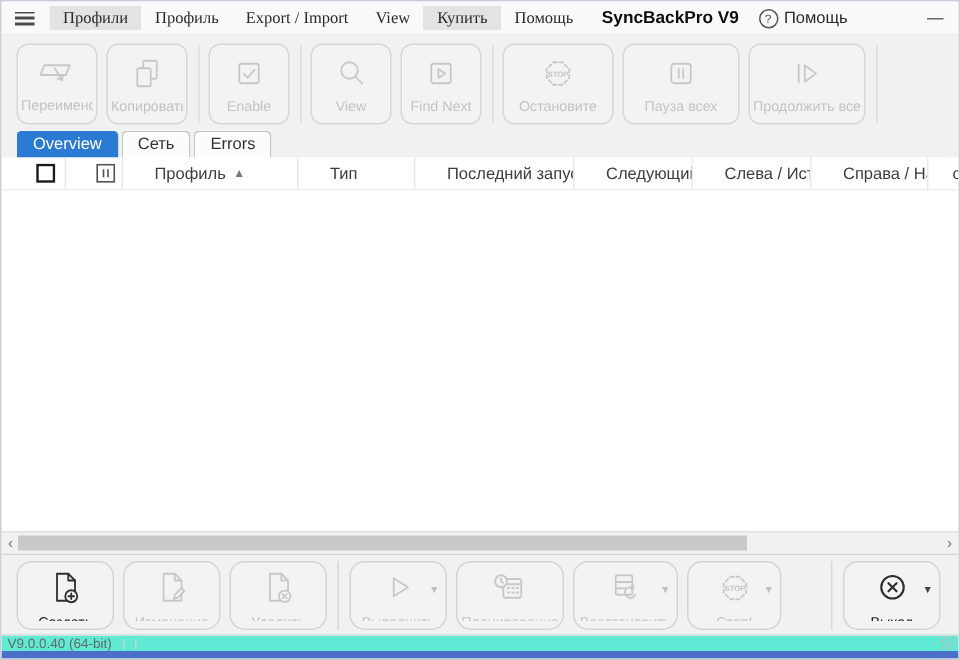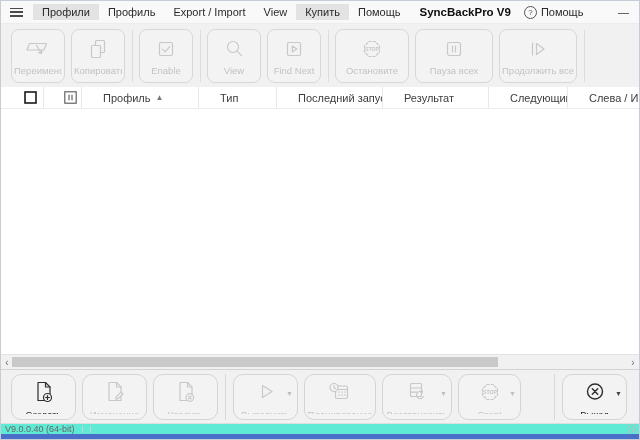--- a/index.html
+++ b/index.html
@@ -6,21 +6,21 @@
   .window{
     width:640px;height:440px;box-sizing:border-box;border:1px solid #c6ccd8;
     display:flex;flex-direction:column;overflow:hidden;position:relative;
     font-family:"Liberation Sans",sans-serif;background:#fff;cursor:default;
     -webkit-user-select:none;user-select:none;
   }
   
   .menubar{height:22px;flex:0 0 auto;background:#f9f9f9;display:flex;align-items:center;font-size:11px;color:#2a2a2a;}
   .burger{width:13px;height:9px;margin:0 10px 0 9px;display:flex;flex-direction:column;justify-content:space-between;}
   .burger span{height:1.5px;background:#4a4a4a;}
-  .mitem{padding:2px 9px;white-space:nowrap;}
+  .mitem{padding:2px 9px;white-space:nowrap;font-family:Liberation Serif, serif;}
   .mitem.hl{background:#e3e3e3;}
   .apptitle{font-weight:bold;margin-left:10px;font-size:11.5px;color:#0d0d0d;white-space:nowrap;}
   .helpgroup{display:flex;align-items:center;margin-left:13px;gap:4px;}
   .qcirc{width:11px;height:11px;border:1px solid #555;border-radius:50%;font-size:8px;line-height:11px;text-align:center;color:#555;}
   .wincontrols{margin-left:auto;display:flex;align-items:center;height:100%;}
   .wc{width:31px;height:100%;display:flex;align-items:center;justify-content:center;font-size:11px;color:#333;}
   
   .toolbar{height:64px;flex:0 0 auto;background:#f1f1f1;display:flex;align-items:center;padding-left:10px;border-top:1px solid #ececec;box-sizing:border-box;}
   .tbtn{height:54px;border:1px solid #d7d7d7;border-radius:8px;background:#f3f3f3;margin-right:6px;box-sizing:border-box;
         display:flex;flex-direction:column;align-items:center;justify-content:space-between;padding:7px 2px 5px;}
@@ -180,40 +180,44 @@
           <path d="M6.5 6 V18"></path>
           <path d="M10.5 6.5 L18 12 L10.5 17.5 Z"></path>
         </svg>
       </span>
       <span class="tlabel">Продолжить все профили</span>
     </div>
 
     <div class="tsep"></div>
   </div>
 
+  <div class="tabbar">
+    <div class="tab active">Overview</div>
+    <div class="tab">Сеть</div>
+    <div class="tab">Errors</div>
+  </div>
 
   <div class="thead">
     <div class="hc icon" style="width:27px">
       <svg width="13" height="13" viewBox="0 0 13 13">
         <rect x="1" y="1" width="11" height="11" fill="none" stroke="#1a1a1a" stroke-width="1.6"></rect>
       </svg>
     </div>
     <div class="hc icon" style="width:22px">
       <svg width="13" height="13" viewBox="0 0 13 13">
         <rect x="0.8" y="0.8" width="11.4" height="11.4" fill="none" stroke="#555" stroke-width="1.1"></rect>
         <path d="M5 3.8 V9.2 M8 3.8 V9.2" stroke="#555" stroke-width="1.1"></path>
       </svg>
     </div>
     <div class="hc" style="width:101px">
       <span>Профиль</span>
       <span class="sortmark">▲</span>
     </div>
     <div class="hc" style="width:62px">Тип</div>
     <div class="hc" style="width:90px">Последний запуск</div>
-    <div class="hc" style="width:90px">Результат</div>
     <div class="hc" style="width:63px">Следующий ...</div>
     <div class="hc" style="width:63px">Слева / Исто...</div>
     <div class="hc" style="width:62px">Справа / Наз...</div>
     <div class="hc last">Фон</div>
   </div>
 
   <div class="tbody"></div>
 
   <div class="hscroll">
     <div class="sarrow left">‹</div>

